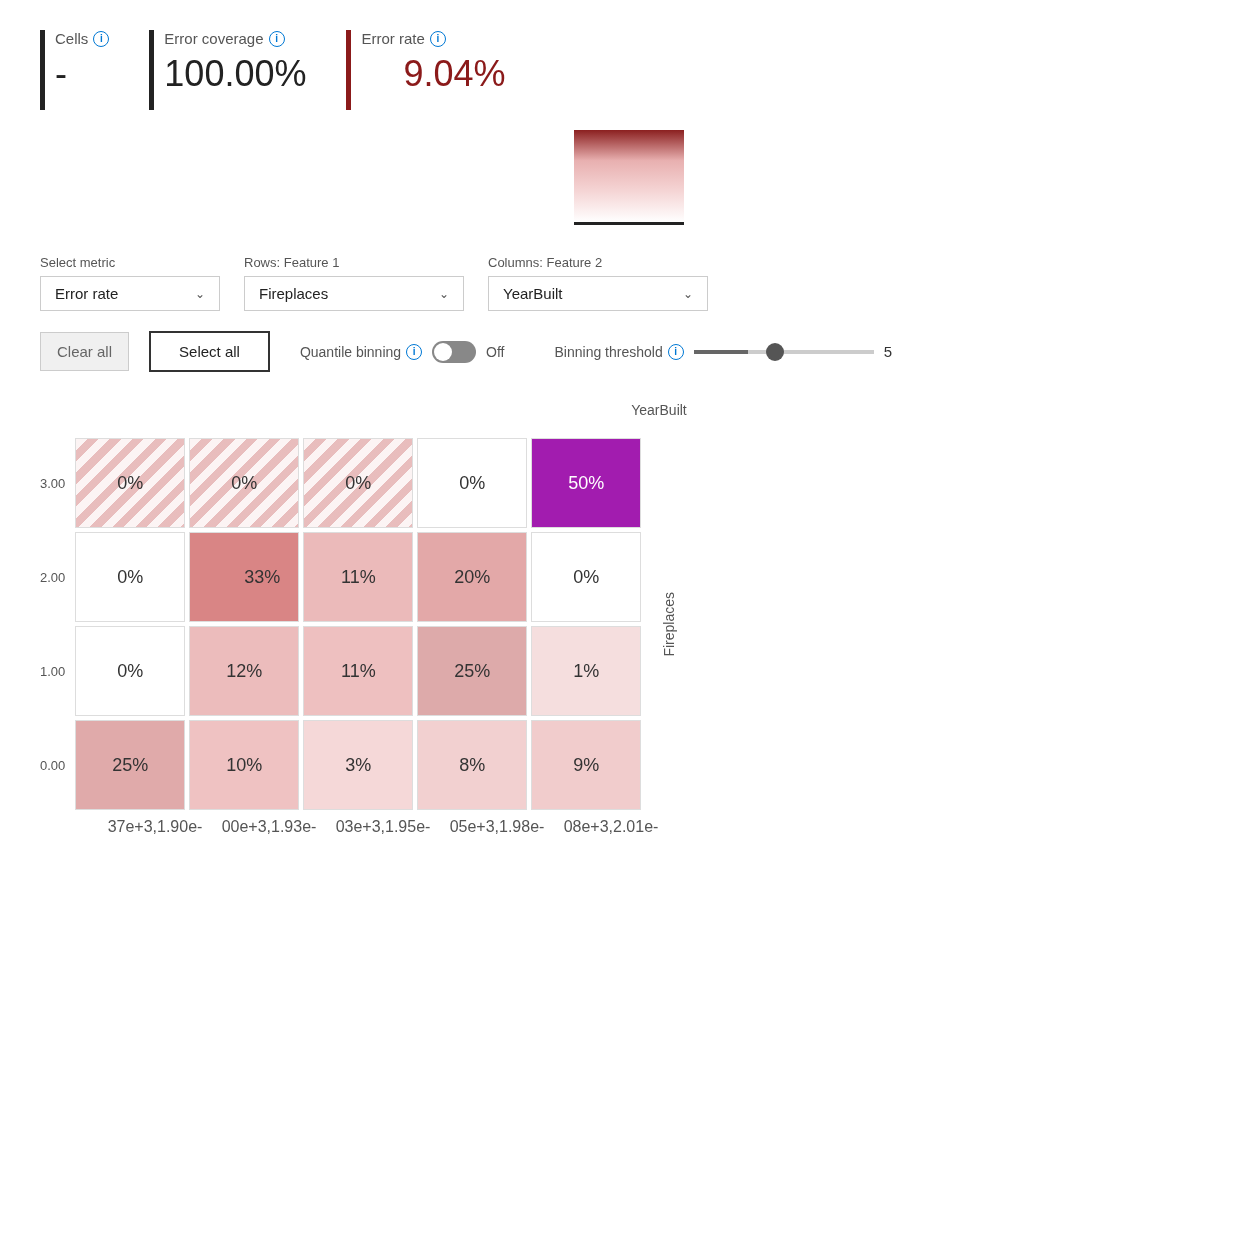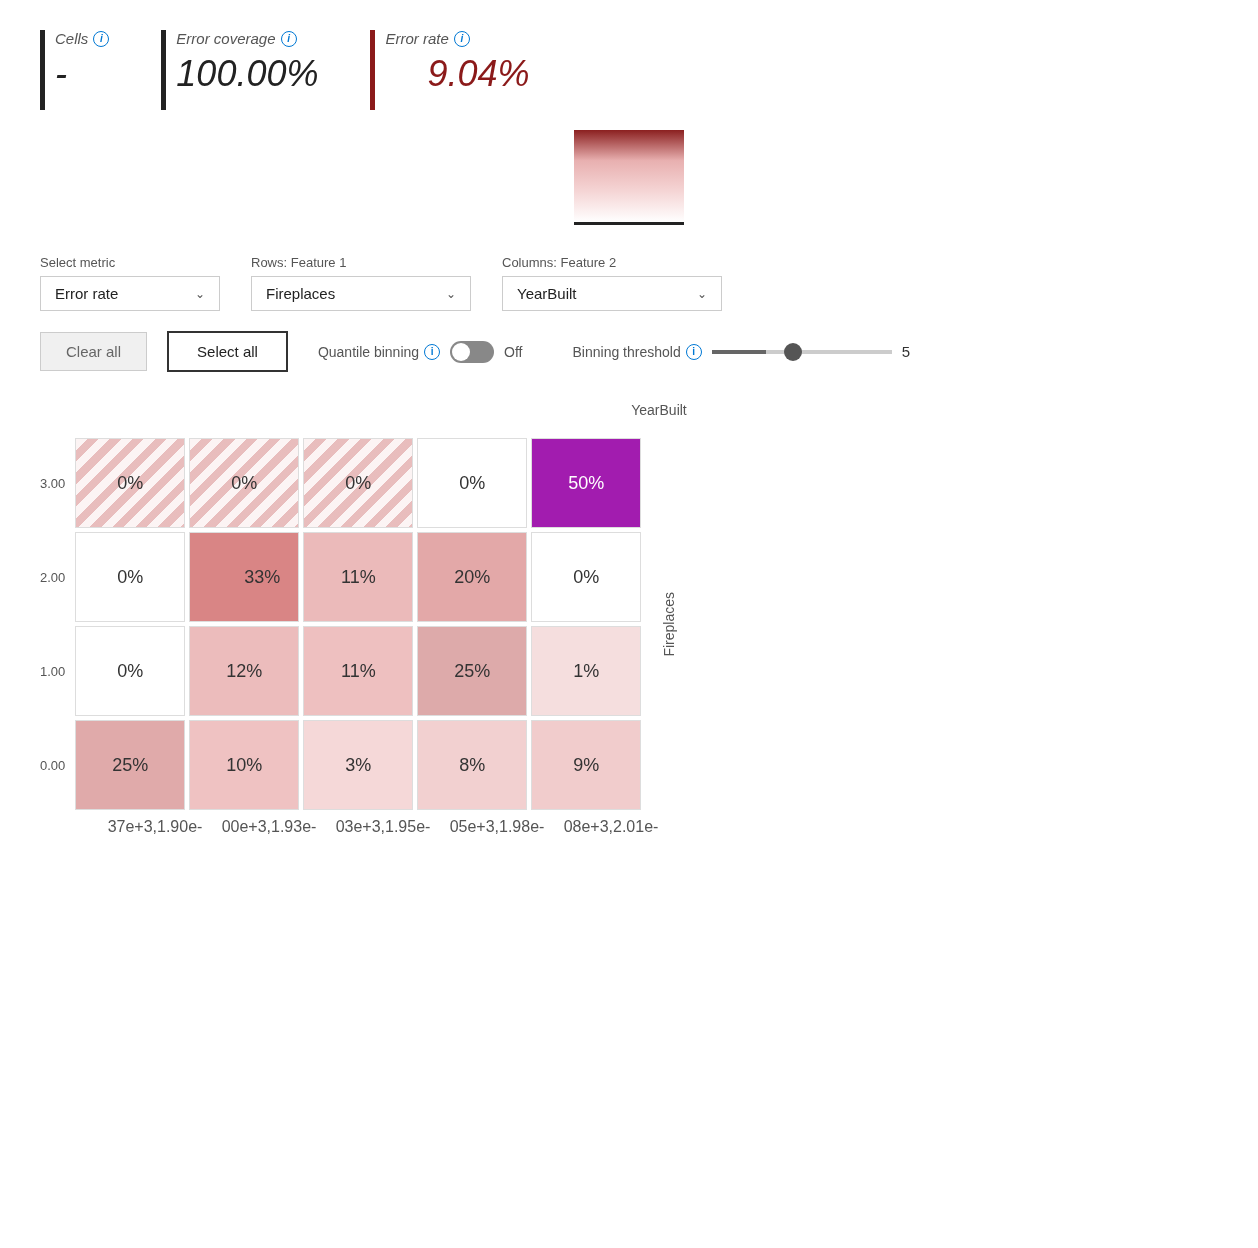--- a/index.html
+++ b/index.html
@@ -9,23 +9,22 @@
       color: #333;
       width: 1258px;
       min-height: 1248px;
       padding: 30px 40px;
     }
 
     
     .metrics-row {
       display: flex;
       align-items: flex-end;
-      gap: 52px;
+      gap: 40px;
       margin-bottom: 20px;
-      font-style: italic;
     }
     .metric-item {
       display: flex;
       align-items: flex-start;
       gap: 10px;
     }
     .metric-bar {
       width: 5px;
       height: 80px;
       background: #222;
@@ -77,21 +76,21 @@
       background: linear-gradient(to bottom, #8b2020, #e8b0b0, #f5d5d5, #fff);
       border-bottom: 3px solid #222;
     }
 
     
     .controls-section {
       margin-bottom: 20px;
     }
     .dropdowns-row {
       display: flex;
-      gap: 31px;
+      gap: 24px;
       margin-bottom: 20px;
       align-items: flex-start;
     }
     .dropdown-group {
       display: flex;
       flex-direction: column;
       gap: 6px;
     }
     .dropdown-label {
       font-size: 13px;
@@ -117,21 +116,21 @@
     }
 
     
     .buttons-row {
       display: flex;
       align-items: center;
       gap: 20px;
       margin-bottom: 30px;
     }
     .btn-clear {
-      padding: 10px 25px;
+      padding: 10px 16px;
       font-size: 15px;
       color: #666;
       background: #f0f0f0;
       border: 1px solid #ccc;
       cursor: pointer;
     }
     .btn-select {
       padding: 10px 28px;
       font-size: 15px;
       color: #222;

